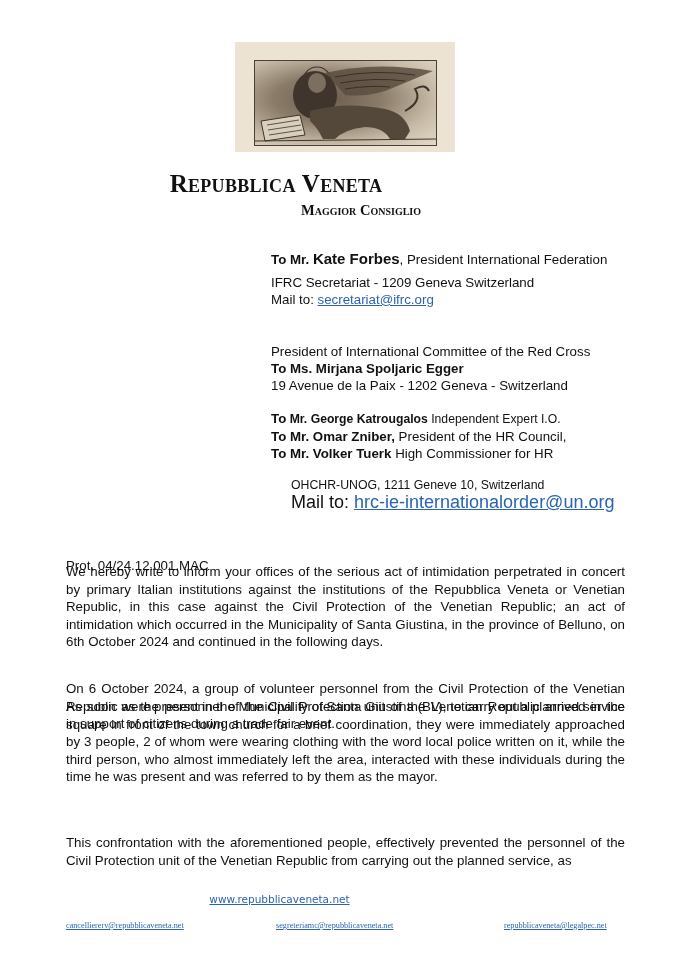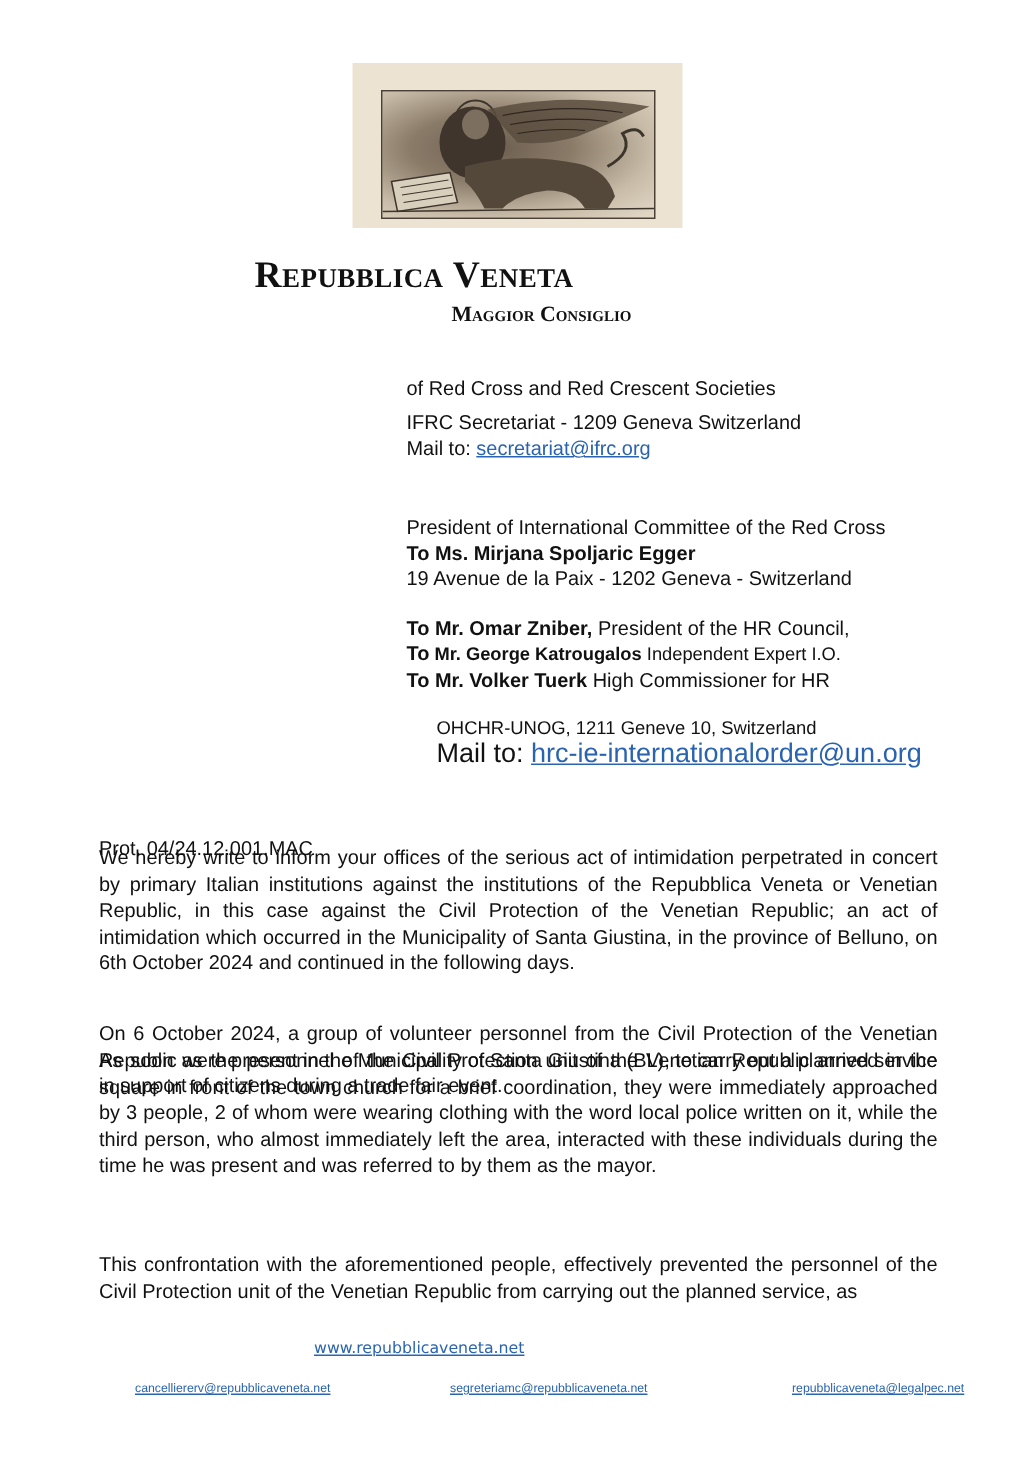--- a/index.html
+++ b/index.html
@@ -39,23 +39,22 @@
       font-size: 13.3px; line-height: 17.5px; text-align: justify; color: #111;
     }
     .body p { margin: 0; }
     .footer-web {
       position: absolute; left: 0; width: 559px; top: 893px; text-align: center;
       font-family: "DejaVu Sans", sans-serif; font-size: 10.5px; color: #2a64b0;
       text-decoration: underline;
     }
     .footer-mail {
       position: absolute; top: 921px;
-      font-family: Liberation Sans, sans-serif; font-size: 8.2px; color: #2a64b0;
+      font-family: Liberation Serif, serif; font-size: 8.2px; color: #2a64b0;
       text-decoration: underline;
-      margin-left: 24px;
     }
   </style>
 </head>
 <body>
 
 <div class="logo">
   <div class="frame">
     <svg width="181" height="84" viewBox="0 0 181 84">
 
       <circle cx="62" cy="20" r="14" fill="none" stroke="#3d342b" stroke-width="1.2"></circle>
@@ -75,39 +74,42 @@
 
       <path d="M0 80 L181 78" stroke="#3d342b" stroke-width="1"></path>
     </svg>
   </div>
 </div>
 
 <div class="heading">Repubblica Veneta</div>
 <div class="subheading">Maggior Consiglio</div>
 
 <div class="addr" style="top:250px;">
-  <div>of Red Cross and Red Crescent Societies</div>
+  <div>
+    <b>To Mr.</b>
+    <b class="big">Kate Forbes</b><span>, President International Federation</span>
+  </div>
   <div style="margin-top:6px;">IFRC Secretariat - 1209 Geneva Switzerland</div>
   <div>
     <span>Mail to: </span><a class="link">secretariat@ifrc.org</a>
   </div>
 </div>
 
 <div class="addr" style="top:343px;">
   <div>President of International Committee of the Red Cross</div>
   <div><b>To Ms. Mirjana Spoljaric Egger</b></div>
   <div>19 Avenue de la Paix - 1202 Geneva - Switzerland</div>
 </div>
 
 <div class="addr" style="top:410px;">
   <div>
-    <b>To Mr. Omar Zniber,</b><span> President of the HR Council,</span>
+    <b>To</b><b class="sm"> Mr. George Katrougalos</b><span class="sm"> Independent Expert I.O.</span>
   </div>
   <div>
-    <b>To</b><b class="sm"> Mr. George Katrougalos</b><span class="sm"> Independent Expert I.O.</span>
+    <b>To Mr. Omar Zniber,</b><span> President of the HR Council,</span>
   </div>
   <div>
     <b>To Mr. Volker Tuerk</b><span> High Commissioner for HR</span>
   </div>
 </div>
 <div class="addr sm" style="top:477px; font-size:12.3px;margin-left:20px;">
   <div>OHCHR-UNOG, 1211 Geneve 10, Switzerland</div>
   <div style="font-size:18px;">
     <span>Mail to: </span><a class="link">hrc-ie-internationalorder@un.org</a>
   </div>

